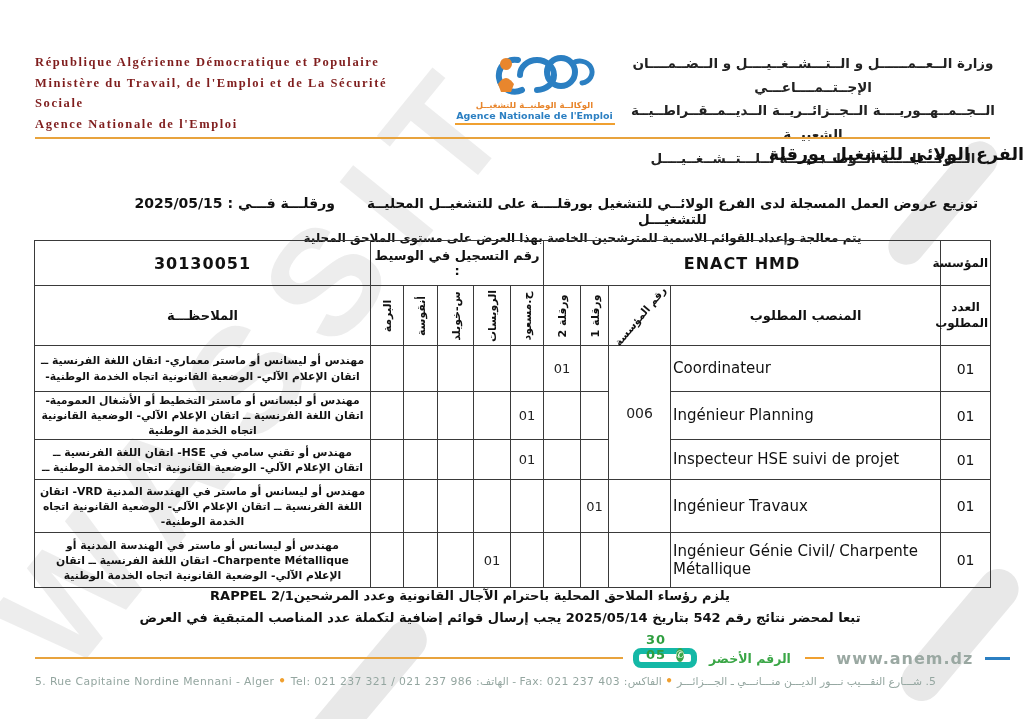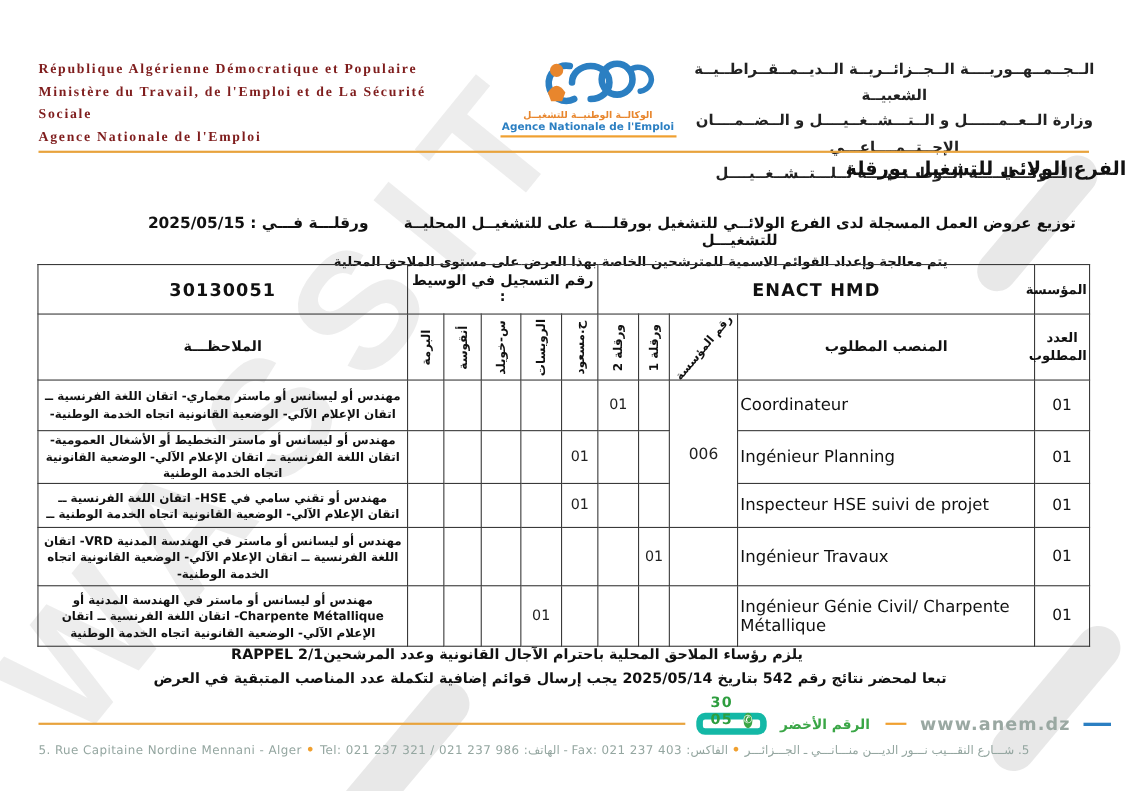--- a/index.html
+++ b/index.html
@@ -118,22 +118,22 @@
         <path d="M112 12 a12 11 0 1 1 10 19" fill="none" stroke="#2b7fc2" stroke-width="5" stroke-linecap="round"></path>
         <path d="M58 8 a16 16 0 1 0 4 30" fill="none" stroke="#2b7fc2" stroke-width="6" stroke-linecap="round"></path>
         <circle cx="46" cy="12" r="6" fill="#e8862d"></circle>
         <path d="M38 32 q8 -12 16 0 l-3 8 h-10 z" fill="#e8862d"></path>
       </svg>
       <div class="cap-ar">الوكالــة الوطنيــة للتشغيــل</div>
       <div class="cap-fr">Agence Nationale de l'Emploi</div>
       <div class="cap-line"></div>
     </div>
     <div class="hdr-ar">
+      <div>وزارة الــعــمــــــل و الــتـــشــغــيــــل و الــضــمــــان الإجــتــمــــاعـــي</div>
       <div>الــجــمــهــوريــــة الــجــزائــريــة الــديــمــقــراطــيــة الشعبيــة</div>
-      <div>وزارة الــعــمــــــل و الــتـــشــغــيــــل و الــضــمــــان الإجــتــمــــاعـــي</div>
       <div>الـــوكـــالـــــة الــوطــنــيــــة لــلـــتــشــغــيــــل</div>
     </div>
   </div>
 
   <div class="rule-orange"></div>
 
   <div class="doc-title">الفرع الولائي للتشغيل بورقلة</div>
 
   <div class="intro">
     <div class="intro-row">

